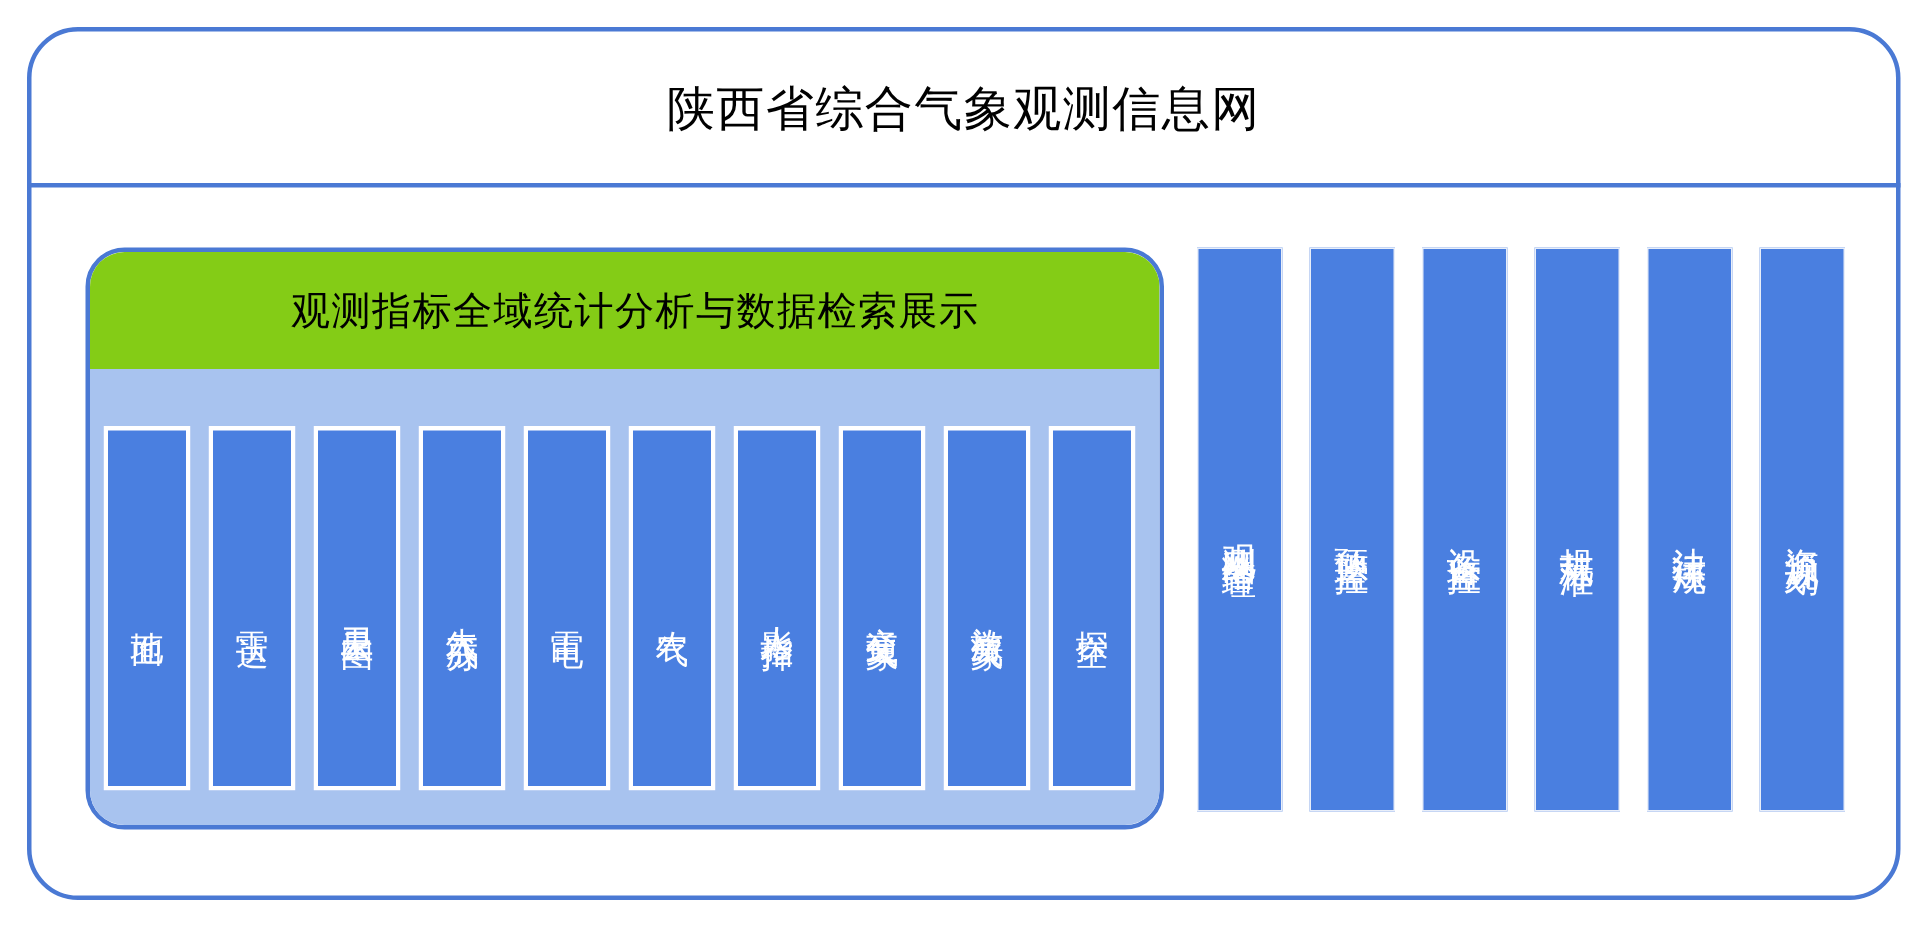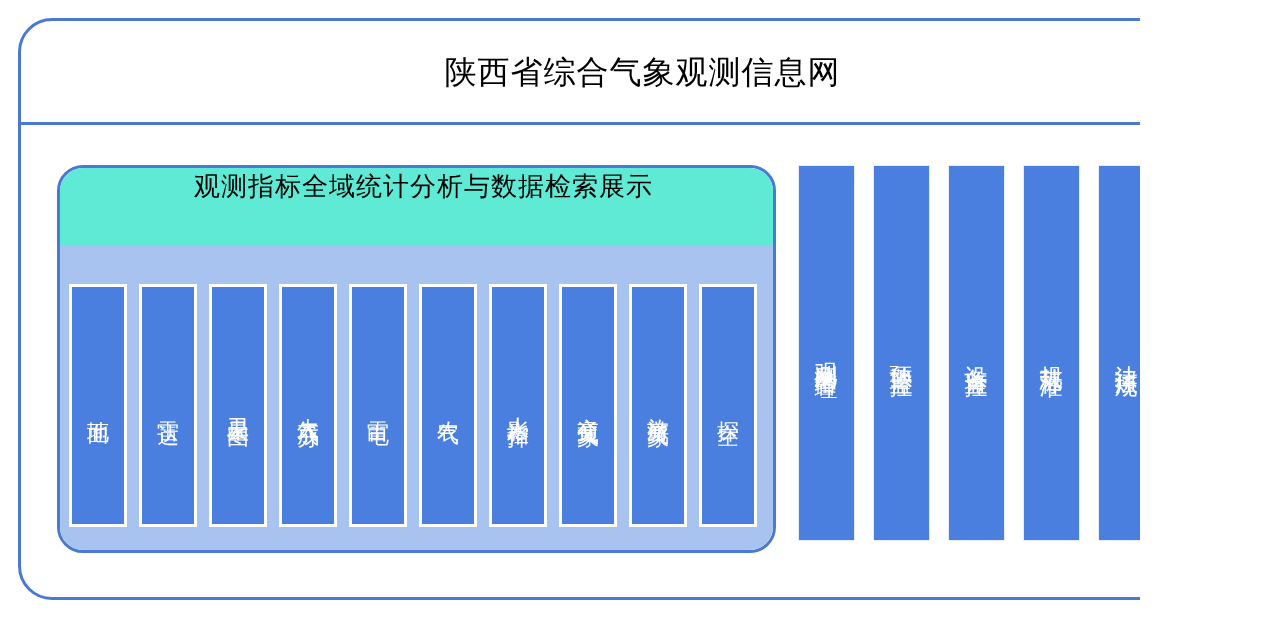--- a/index.html
+++ b/index.html
@@ -6,21 +6,21 @@
     margin: 0;
     padding: 0;
     background: #ffffff;
   }
   body {
     font-family: "Liberation Sans", "DejaVu Sans", sans-serif;
   }
 
   #canvas {
     position: relative;
-    width: 1140px;
+    width: 1285px;
     height: 618px;
     background: #ffffff;
     overflow: hidden;
   }
 
   
   .outer-frame {
     position: absolute;
     left: 18px;
     top: 18px;
@@ -68,23 +68,23 @@
     background: #ffffff;
     overflow: hidden;
   }
 
   .inner-panel-header {
     position: absolute;
     left: 0;
     top: 0;
     width: 100%;
     height: 78px;
-    background: #5eead4;
-    display: flex;
-    align-items: flex-start;
+    background: #84cc16;
+    display: flex;
+    align-items: center;
     justify-content: center;
   }
 
   .inner-panel-header-text {
     font-size: 26px;
     line-height: 36px;
     color: #000000;
     letter-spacing: 1px;
     white-space: nowrap;
     padding-left: 14px;

